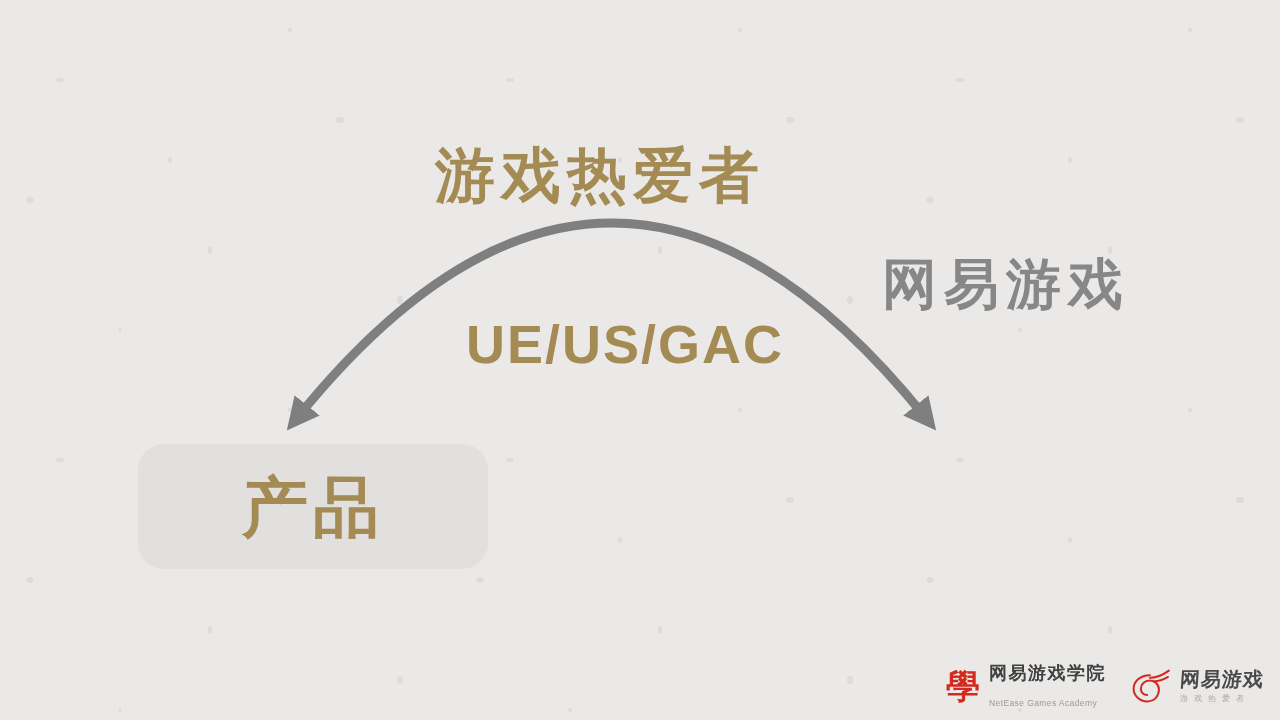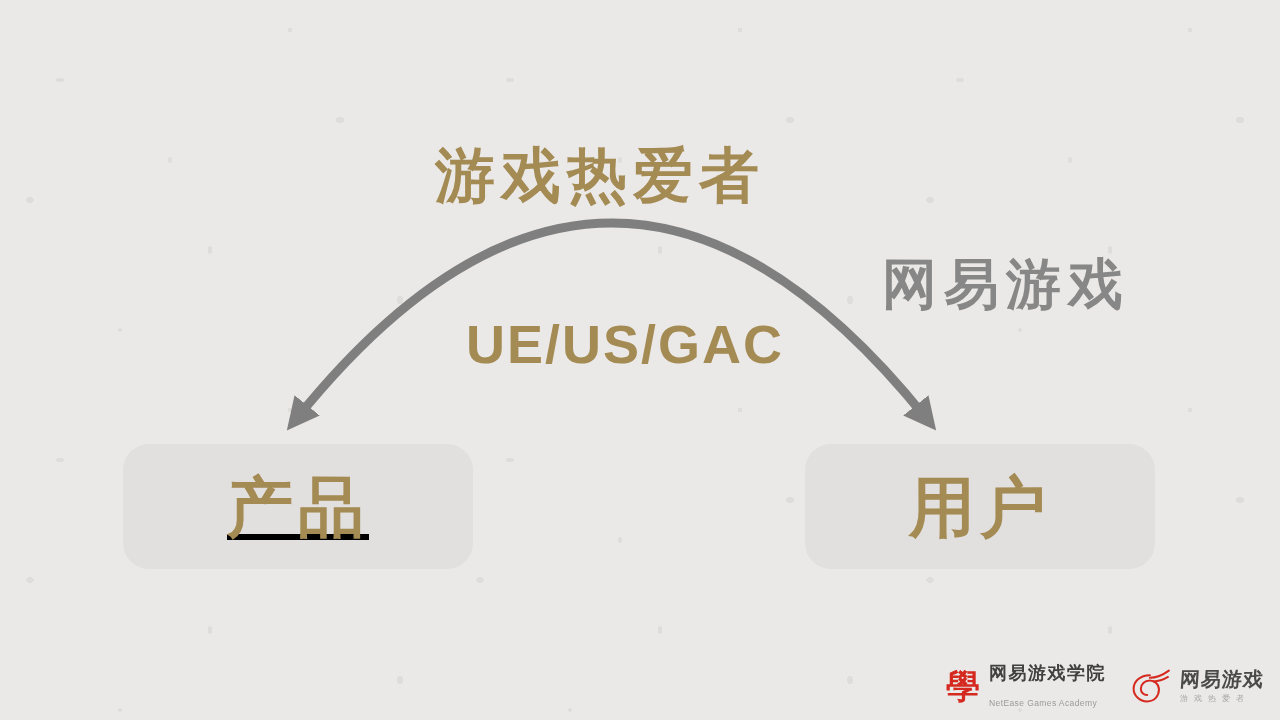--- a/index.html
+++ b/index.html
@@ -41,21 +41,21 @@
     font-size:55px;font-weight:700;letter-spacing:7px;color:var(--label-gray);
   }
   .arc-label{
     position:absolute;left:466px;top:313px;white-space:nowrap;
     font-size:54px;font-weight:700;letter-spacing:2px;color:var(--gold);
   }
   .node{
     position:absolute;top:444px;width:350px;height:125px;border-radius:26px;
     background:var(--box-fill);display:flex;align-items:center;justify-content:center;
   }
-  .node.left{left:123px;text-decoration:underline;}
+  .node.left{left:138px;}
   .node.right{left:805px;}
   .node .node-label{
     font-size:66px;font-weight:700;letter-spacing:5px;color:var(--gold);line-height:1;
   }
   .footer{
     position:absolute;right:16px;bottom:12px;
     display:flex;align-items:center;gap:20px;
   }
   .logo{display:flex;align-items:center;gap:8px;}
   .seal{
@@ -88,23 +88,20 @@
   <div class="top-label">游戏热爱者</div>
 
   <div class="right-label">网易游戏</div>
 
   <div class="arc-label">UE/US/GAC</div>
 
   <div class="node left">
     <span class="node-label">产品</span>
   </div>
 
-  <div class="node right">
-    <span class="node-label">用户</span>
-  </div>
 
   <div class="footer">
 
     <div class="logo">
       <span class="seal">學</span>
       <span class="logo-text">
         <span class="logo-cn">网易游戏学院</span>
         <span class="logo-en">NetEase Games Academy</span>
       </span>
     </div>

